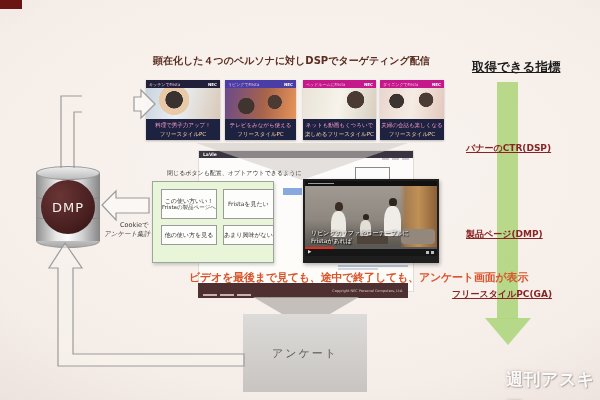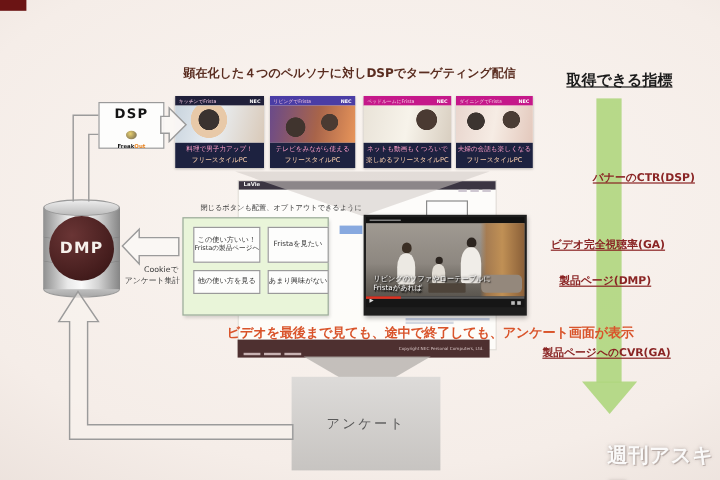--- a/index.html
+++ b/index.html
@@ -11,21 +11,21 @@
   #corner-mark{left:0;top:0;width:22px;height:9px;background:#6b1414;}
   
   #title{left:18px;top:26px;font-size:13.5px;font-weight:600;color:#28241f;letter-spacing:.5px;z-index:2;}
   #subtitle{left:153px;top:54px;font-size:10px;font-weight:bold;color:#5a2d20;z-index:2;}
   #metrics-header{left:472px;top:59px;font-size:12.5px;font-weight:bold;color:#1c1c1c;text-decoration:underline;z-index:3;}
   
   #green-arrow-stem{left:497px;top:82px;width:21px;height:237px;background:#afd67e;z-index:1;opacity:.9;}
   #green-arrow-head{left:485px;top:318px;width:0;height:0;border-left:23px solid transparent;border-right:23px solid transparent;border-top:27px solid #afd67e;z-index:1;opacity:.9;}
   .metric{font-size:9px;font-weight:bold;color:#8a2424;text-decoration:underline;z-index:3;white-space:nowrap;}
   #metric-0{left:455px;top:101px;}
-  #metric-1{left:466px;top:142px;margin-left:28px;}
+  #metric-1{left:466px;top:142px;}
   #metric-2{left:459px;top:198px;}
   #metric-3{left:466px;top:228px;}
   #metric-4{left:452px;top:288px;}
   
   #webpage-panel{left:198px;top:150px;width:214px;height:140px;background:rgba(253,252,250,.95);border:1px solid #e2dcd6;z-index:2;}
   #webpage-header{position:absolute;left:0;top:0;width:100%;height:7px;background:#3b3542;display:flex;align-items:center;justify-content:space-between;padding:0 4px;box-sizing:border-box;}
   #webpage-brand{font-size:4.5px;color:#eee;font-weight:bold;line-height:7px;}
   .hdr-dash{width:7px;height:2px;background:#cfc8d2;margin-left:3px;display:inline-block;}
   #webpage-product-image{left:355px;top:167px;width:33px;height:13px;background:#fcfcfc;border:1px solid #8a8a8a;z-index:2;}
   #webpage-blue-strip{left:283px;top:188px;width:19px;height:7px;background:#6a94d8;opacity:.8;z-index:3;}
@@ -67,21 +67,21 @@
   #freakout-label{display:block;font-size:4.5px;font-weight:bold;line-height:5px;}
   #freakout-label .freak{color:#1a1a1a;}
   #freakout-label .out{color:#e8821e;}
   
   #dmp{left:36px;top:166px;width:64px;height:82px;z-index:5;}
   #dmp .cyl-top{position:absolute;left:0;top:0;width:64px;height:14px;border-radius:50%;background:linear-gradient(180deg,#ececec,#bdbdbd);border:1px solid #9a9a9a;box-sizing:border-box;}
   #dmp .cyl-body{position:absolute;left:0;top:7px;width:64px;height:68px;background:linear-gradient(90deg,#8f8f8f,#e9e9e9 32%,#fafafa 50%,#d2d2d2 72%,#858585);}
   #dmp .cyl-bot{position:absolute;left:0;top:68px;width:64px;height:14px;border-radius:50%;background:linear-gradient(180deg,#d6d6d6,#a8a8a8);border:1px solid #9a9a9a;box-sizing:border-box;}
   #dmp .ridge{position:absolute;left:0;width:64px;height:5px;border-radius:50%;border-bottom:1px solid rgba(110,110,110,.55);}
   #dmp-sphere{position:absolute;left:5px;top:14px;width:54px;height:54px;border-radius:50%;background:radial-gradient(circle at 35% 30%, #6a3535, #451d1d 68%, #2e1111);display:flex;align-items:center;justify-content:center;}
-  #dmp-label{font-size:13px;font-weight:bold;color:#f6f1ec;letter-spacing:1px;}
+  #dmp-label{font-size:13px;font-weight:normal;color:#f6f1ec;letter-spacing:1px;}
   #cookie-note{left:104px;top:221px;font-size:6.5px;color:#3a3a3a;line-height:9px;z-index:5;white-space:nowrap;}
   
   #survey-note{left:167px;top:169px;font-size:6px;color:#3c3c3c;z-index:7;white-space:nowrap;}
   #survey-box{left:152px;top:181px;width:122px;height:82px;background:#e9f5d9;border:1px solid #9aa89a;z-index:7;box-sizing:border-box;padding:7px 8px;display:grid;grid-template-columns:1fr 1fr;grid-template-rows:30px 20px;gap:6px 6px;box-shadow:1px 2px 3px rgba(0,0,0,.18);}
   .survey-btn{background:#fdfdfc;border:1px solid #9a9a9a;display:flex;flex-direction:column;align-items:center;justify-content:center;text-align:center;}
   .survey-btn .bl1{font-size:6px;color:#333;line-height:7.5px;white-space:nowrap;}
   .survey-btn .bl2{font-size:5.5px;color:#333;line-height:7px;white-space:nowrap;}
   
   #video-player{left:303px;top:179px;width:136px;height:84px;background:#1e1e1e;z-index:7;padding:2px;box-sizing:border-box;box-shadow:1px 2px 4px rgba(0,0,0,.3);}
   #video-titlebar{height:5px;background:#111;display:flex;align-items:center;}
@@ -126,23 +126,22 @@
 <div id="stage">
 
   <div class="abs" id="corner-mark"></div>
 
   <div class="abs" id="subtitle">顕在化した４つのペルソナに対しDSPでターゲティング配信</div>
 
   <div class="abs" id="metrics-header">取得できる指標</div>
   <div class="abs" id="green-arrow-stem"></div>
   <div class="abs" id="green-arrow-head"></div>
   <div class="abs metric" id="metric-1">バナーのCTR(DSP)</div>
-  <div class="abs metric" id="metric-2">ビデオ完全視聴率(GA)</div>
   <div class="abs metric" id="metric-3">製品ページ(DMP)</div>
-  <div class="abs metric" id="metric-4">製品ページへのCVR(GA)</div>
+  <div class="abs metric" id="metric-4">フリースタイルPC(GA)</div>
 
   <div class="abs" id="webpage-panel">
     <div id="webpage-header">
       <span id="webpage-brand">LaVie</span>
       <span><span class="hdr-dash"></span><span class="hdr-dash"></span><span class="hdr-dash"></span></span>
     </div>
   </div>
   <div class="abs" id="webpage-product-image"></div>
   <div class="abs" id="webpage-blue-strip"></div>
   <div class="abs" id="chevron-down"></div>
@@ -185,39 +184,34 @@
       <span class="bar-title">ダイニングでFrista</span>
       <span class="bar-brand">NEC</span>
     </div>
     <div class="thumb-img"></div>
     <div class="thumb-cap">
       <span class="cap1">夫婦の会話も楽しくなる</span>
       <span class="cap2">フリースタイルPC</span>
     </div>
   </div>
 
-  <div class="abs" id="dsp-box">
-    <span id="dsp-label">DSP</span>
-    <span id="freakout-icon"></span>
-    <span id="freakout-label"><span class="freak">Freak</span><span class="out">Out</span></span>
-  </div>
 
   <div class="abs" id="dmp">
     <div class="cyl-bot"></div>
     <div class="cyl-body"></div>
     <div class="ridge" style="top:28px;"></div>
     <div class="ridge" style="top:48px;"></div>
     <div class="cyl-top"></div>
     <div id="dmp-sphere">
       <span id="dmp-label">DMP</span>
     </div>
   </div>
   <div class="abs" id="cookie-note">
     <span style="display:block;padding-left:16px;">Cookieで</span>
-    <span style="display:block;">アンケート集計</span>
+    <span style="display:block;font-style:italic;">アンケート集計</span>
   </div>
 
   <div class="abs" id="survey-note">閉じるボタンも配置、オプトアウトできるように</div>
   <div class="abs" id="survey-box">
     <div class="survey-btn">
       <span class="bl1">この使い方いい！</span>
       <span class="bl2">Fristaの製品ページへ</span>
     </div>
     <div class="survey-btn">
       <span class="bl1">Fristaを見たい</span>

